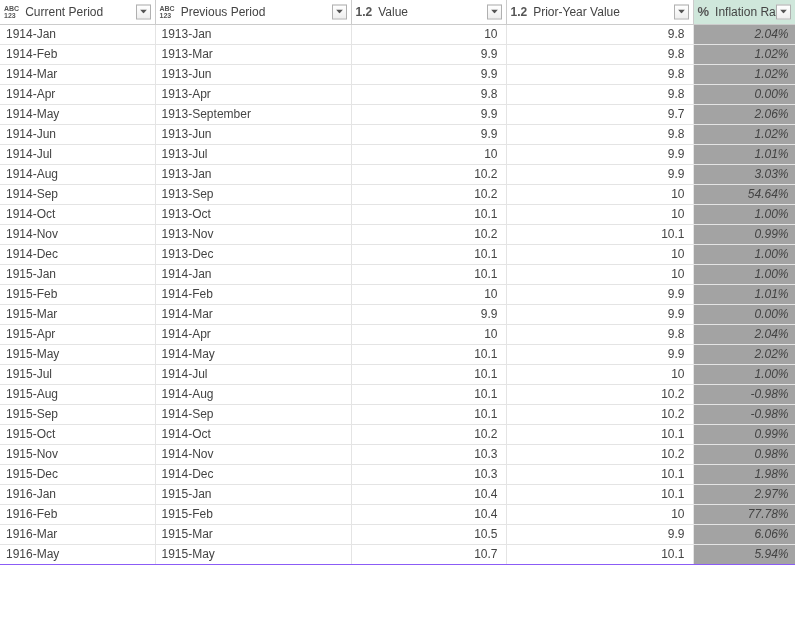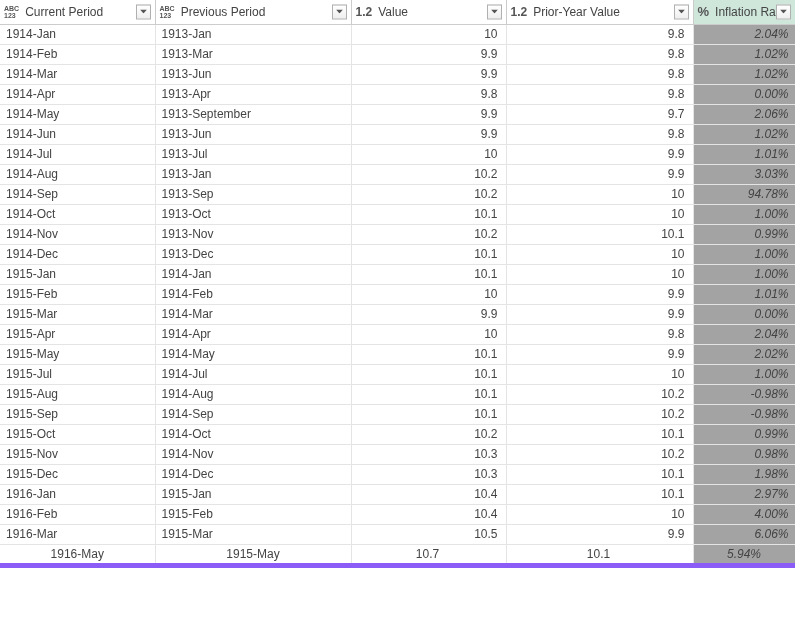--- a/index.html
+++ b/index.html
@@ -122,22 +122,21 @@
     }
     td.infl-cell {
       background: #a3a3a3;
       text-align: right;
       font-style: italic;
     }
     th.infl-head {
       background: #cfe7db;
     }
     tbody tr:last-child td {
-      border-bottom: 5px solid #8b5cf6;
-      text-align: center;
+      border-bottom: 1px solid #8b5cf6;
     }
   </style>
 </head>
 <body>
 
 <table>
   <colgroup>
     <col class="col-current">
     <col class="col-previous">
     <col class="col-value">
@@ -264,21 +263,21 @@
         <td>1913-Jan</td>
         <td class="num-right">10.2</td>
         <td class="num-right">9.9</td>
         <td class="infl-cell">3.03%</td>
       </tr>
       <tr>
         <td>1914-Sep</td>
         <td>1913-Sep</td>
         <td class="num-right">10.2</td>
         <td class="num-right">10</td>
-        <td class="infl-cell">94.78%</td>
+        <td class="infl-cell">54.64%</td>
       </tr>
       <tr>
         <td>1914-Oct</td>
         <td>1913-Oct</td>
         <td class="num-right">10.1</td>
         <td class="num-right">10</td>
         <td class="infl-cell">1.00%</td>
       </tr>
       <tr>
         <td>1914-Nov</td>
@@ -376,21 +375,21 @@
         <td>1915-Jan</td>
         <td class="num-right">10.4</td>
         <td class="num-right">10.1</td>
         <td class="infl-cell">2.97%</td>
       </tr>
       <tr>
         <td>1916-Feb</td>
         <td>1915-Feb</td>
         <td class="num-right">10.4</td>
         <td class="num-right">10</td>
-        <td class="infl-cell">4.00%</td>
+        <td class="infl-cell">77.78%</td>
       </tr>
       <tr>
         <td>1916-Mar</td>
         <td>1915-Mar</td>
         <td class="num-right">10.5</td>
         <td class="num-right">9.9</td>
         <td class="infl-cell">6.06%</td>
       </tr>
       <tr>
         <td>1916-May</td>

